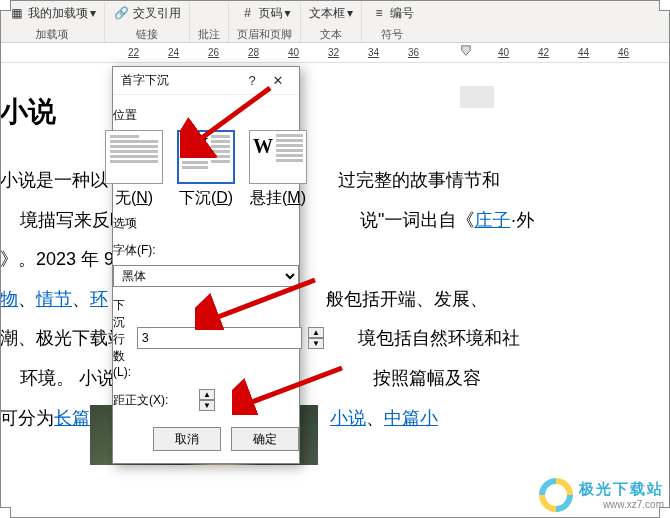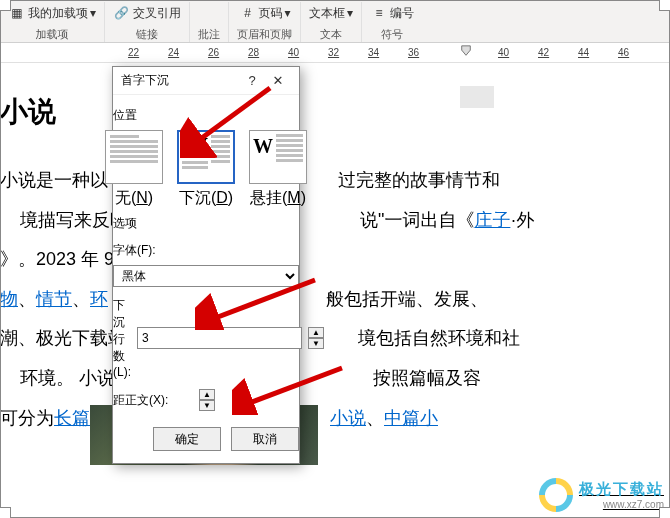--- a/index.html
+++ b/index.html
@@ -54,21 +54,21 @@
 .opts-row .input, .opts-row select { flex: 1; height: 22px; border: 1px solid #888; padding: 0 4px; font-size: 12px; background: #fff; }
 .spinner { display: flex; flex-direction: column; }
 .spinner div { width: 16px; height: 11px; border: 1px solid #888; display: flex; align-items: center; justify-content: center; font-size: 8px; cursor: pointer; background: #efefef; }
 .dlg-buttons { display: flex; justify-content: flex-end; gap: 10px; margin-top: 16px; }
 .dlg-buttons button { width: 68px; height: 24px; border: 1px solid #888; background: #efefef; font-size: 12px; cursor: pointer; }
 
 
 .arrow { position: absolute; z-index: 60; pointer-events: none; }
 
 
-.watermark { position: absolute; right: 6px; bottom: 6px; display: flex; align-items: center; gap: 6px; z-index: 100; text-decoration: underline; }
+.watermark { position: absolute; right: 6px; bottom: 6px; display: flex; align-items: center; gap: 6px; z-index: 100; }
 .watermark .logo { width: 34px; height: 34px; border-radius: 50%; background: conic-gradient(#ffd24a 0 25%, #5ac8e6 25% 50%, #ffd24a 50% 75%, #5ac8e6 75% 100%); position: relative; }
 .watermark .logo::after { content:''; position:absolute; inset:6px; border-radius:50%; background:#fff; }
 .watermark .txt .l1 { color: #39b0da; font-size: 15px; font-weight: bold; letter-spacing: 2px; }
 .watermark .txt .l2 { color: #888; font-size: 10px; text-align: right; }
 
 .shading { position: absolute; left: 460px; top: 86px; width: 34px; height: 22px; background: #e8e8e8; z-index: 1; }
 </style>
 </head>
 <body>
 
@@ -230,22 +230,22 @@
         </div>
     </div>
     <div class="opts-row">
       <label>距正文(X):</label>
       <div class="spinner">
           <div>▲</div>
           <div>▼</div>
         </div>
     </div>
     <div class="dlg-buttons">
+      <button>取消</button>
       <button>确定</button>
-      <button>取消</button>
     </div>
   </div>
 </div>
 
 <svg class="arrow" style="left:180px;top:78px" width="100" height="80">
     <defs>
       <marker id="ah1" markerWidth="12" markerHeight="12" refX="2" refY="5" orient="auto">
         <polygon points="0,0 12,5 0,10" fill="#d40000"></polygon>
       </marker>
     </defs>

